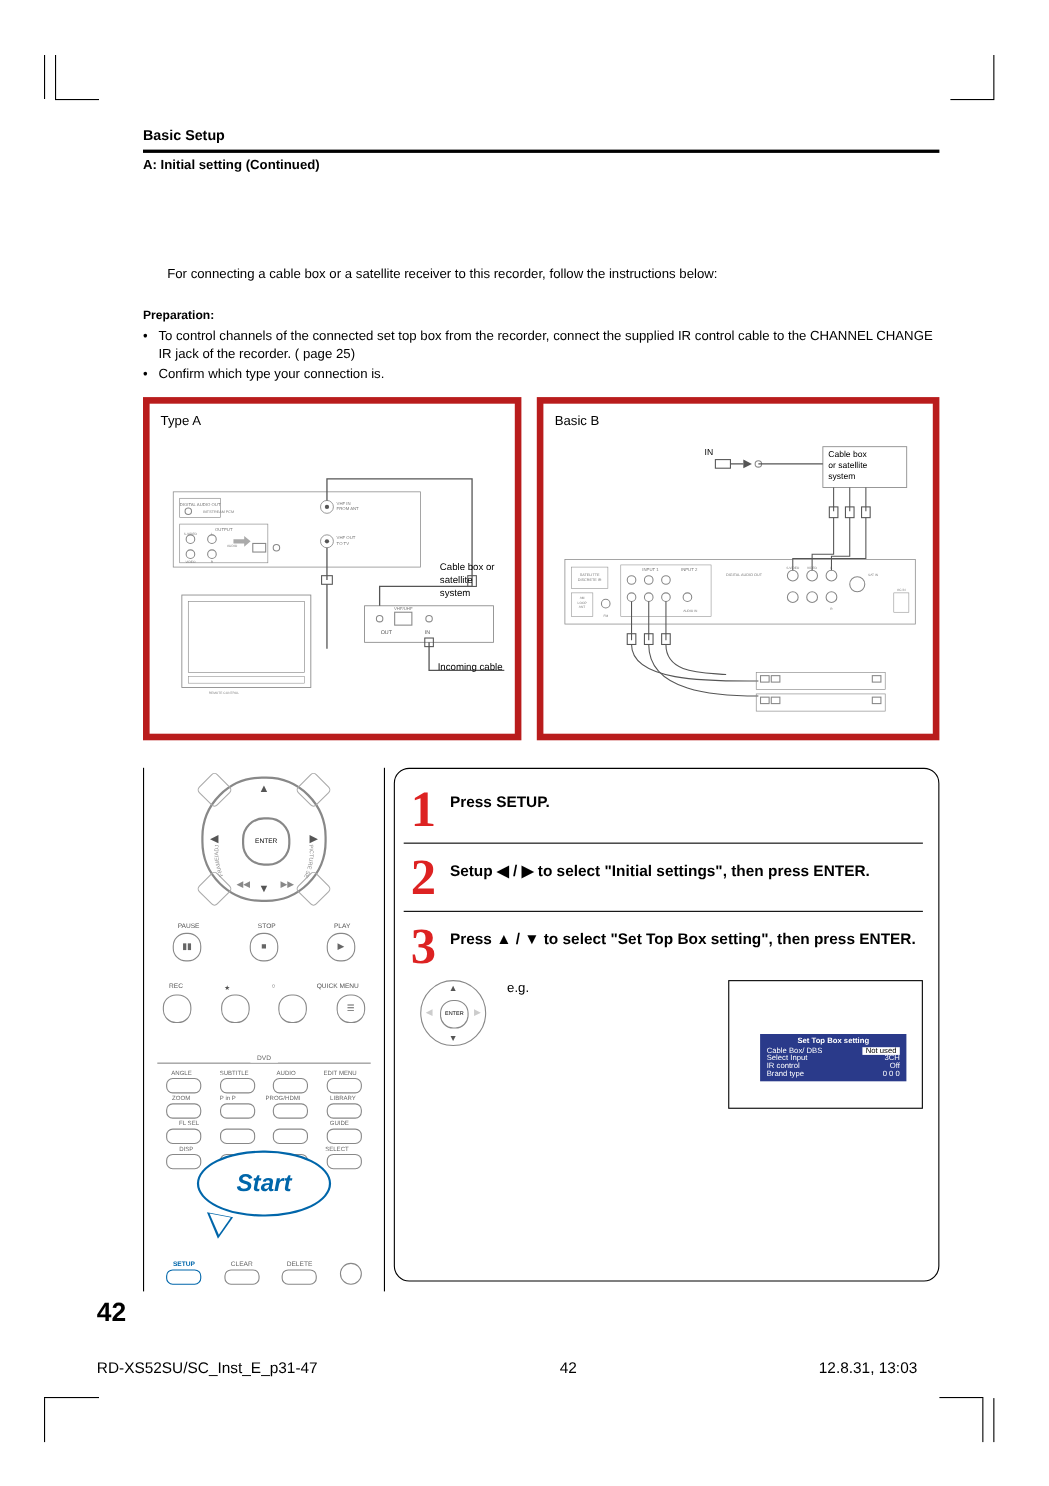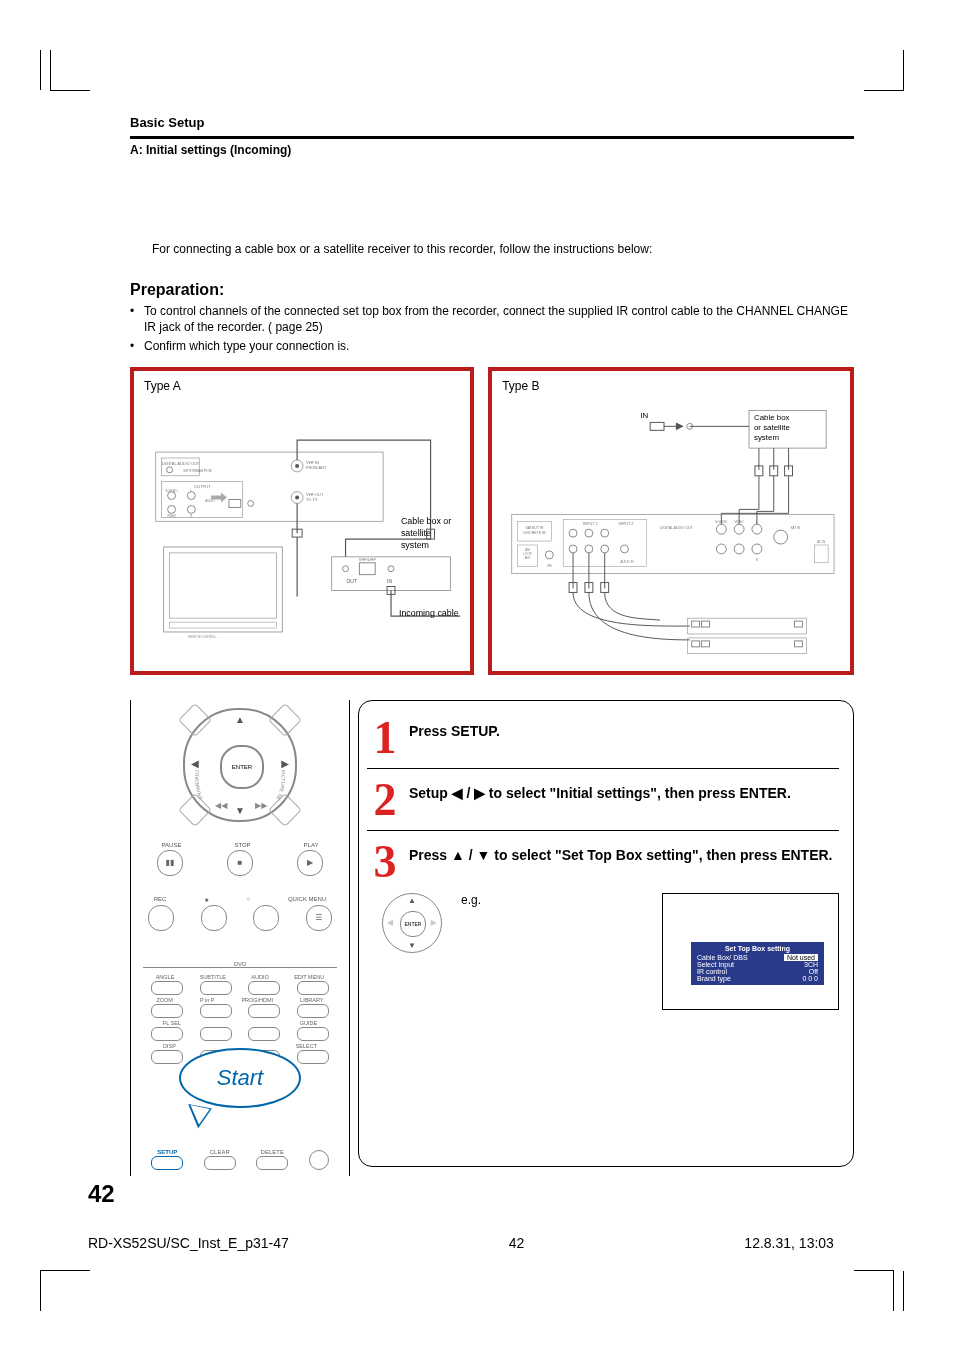--- a/index.html
+++ b/index.html
@@ -19,26 +19,26 @@
   .crop-br .v2{position:absolute;right:20px;bottom:0;width:1px;height:40px;background:#000}
   .crop-br .h{position:absolute;right:20px;bottom:40px;width:40px;height:1px;background:#000}
   .content{position:absolute;left:130px;top:115px;width:724px}
   .section-header{font-size:13px;font-weight:bold;margin-bottom:6px}
   .rule{height:3px;background:#000;margin-bottom:4px}
   .sub-header{font-size:12px;font-weight:bold;margin-bottom:85px}
   .heading-row{display:flex;align-items:center;gap:8px}
   .blk{width:12px;height:18px;background:#000}
   .heading{font-size:17px;font-weight:bold}
   .intro{font-size:12px;margin:6px 0 25px 22px}
-  .prep-title{font-size:16px;font-weight:bold;margin-bottom:4px}
+  .prep-title{font-size:11px;font-weight:bold;margin-bottom:4px}
   .bullets{font-size:12px;margin:0 0 12px 0;padding:0;list-style:none}
   .bullets li{position:relative;padding-left:14px;margin-bottom:3px;line-height:1.35}
   .bullets li:before{content:"•";position:absolute;left:0}
   .diagrams{display:flex;gap:14px;margin-top:10px}
-  .diag{border:4px solid #b91c1c;height:300px;position:relative}
+  .diag{border:6px solid #b91c1c;height:300px;position:relative}
   .diag.a{width:340px}
   .diag.b{width:362px}
   .diag-label{position:absolute;top:8px;left:10px;font-size:12px}
   .diag-svg{position:absolute;inset:0}
   .step-area{margin-top:25px;display:flex;gap:8px}
   .remote{width:210px;border-left:1px solid #000;border-right:1px solid #000;padding:8px 4px;position:relative;height:460px}
   .remote .pad{width:110px;height:110px;border:2px solid #888;border-radius:55px;margin:0 auto;position:relative}
   .remote .pad .center{position:absolute;left:35px;top:35px;width:40px;height:40px;border:2px solid #888;border-radius:20px;font-size:6px;display:flex;align-items:center;justify-content:center}
   .remote .pad .arr{position:absolute;font-size:10px;color:#555}
   .remote .pad .up{left:50px;top:4px}
@@ -48,21 +48,21 @@
   .remote .row-label{display:flex;justify-content:space-around;font-size:6px;color:#555;margin-top:20px}
   .remote .btn-row{display:flex;justify-content:space-around;margin-top:2px}
   .remote .cbtn{width:24px;height:24px;border:1.5px solid #888;border-radius:12px;font-size:8px;display:flex;align-items:center;justify-content:center;color:#666}
   .remote .divider{height:30px}
   .remote .dvd-section{border-top:1px solid #888;margin:6px 8px 0;padding-top:4px;position:relative}
   .remote .dvd-section .dvd-label{position:absolute;top:-7px;left:50%;transform:translateX(-50%);background:#fff;font-size:6px;padding:0 6px;color:#666}
   .remote .small-row{display:flex;justify-content:space-around;font-size:5.5px;color:#666;margin-top:2px}
   .remote .pill-row{display:flex;justify-content:space-around;margin-top:1px}
   .remote .pill{width:30px;height:12px;border:1px solid #888;border-radius:6px}
   .remote .start-bubble{position:absolute;left:48px;bottom:58px;width:118px;height:70px}
-  .remote .start-bubble .oval{width:118px;height:56px;border:2px solid #06a;border-radius:60px/30px;background:#fff;display:flex;align-items:center;justify-content:center;font-size:22px;font-weight:normal;font-style:italic;color:#06a}
+  .remote .start-bubble .oval{width:118px;height:56px;border:2px solid #06a;border-radius:60px/30px;background:#fff;display:flex;align-items:center;justify-content:center;font-size:22px;font-weight:bold;font-style:italic;color:#06a}
   .remote .start-bubble .tail{position:absolute;left:6px;bottom:-6px;width:0;height:0;border-right:22px solid #06a;border-top:10px solid transparent;border-bottom:14px solid transparent;transform:rotate(35deg)}
   .remote .start-bubble .tail2{position:absolute;left:9px;bottom:-3px;width:0;height:0;border-right:18px solid #fff;border-top:8px solid transparent;border-bottom:11px solid transparent;transform:rotate(35deg)}
   .remote .setup-row{position:absolute;bottom:6px;left:10px;right:10px;display:flex;justify-content:space-around;align-items:flex-end}
   .remote .setup-col{display:flex;flex-direction:column;align-items:center;gap:1px}
   .remote .setup-lbl{font-size:6px;color:#666}
   .remote .setup-lbl.hl{color:#06a;font-weight:bold}
   .steps{flex:1;border:1px solid #000;border-radius:14px;padding:10px 14px 10px 8px;position:relative;height:445px}
   .steps-inner{position:relative;height:100%}
   .step{display:flex;gap:6px;align-items:flex-start;padding:6px 0}
   .step .num{font-size:46px;font-weight:bold;color:#d22;line-height:0.9;font-family:"Times New Roman",serif;width:36px;text-align:center}
@@ -105,21 +105,21 @@
     </div>
   <div class="crop-br">
       <div class="v1"></div>
       <div class="v2"></div>
       <div class="h"></div>
     </div>
 
   <div class="content">
     <div class="section-header">Basic Setup</div>
     <div class="rule"></div>
-    <div class="sub-header">A: Initial settings (Incoming)</div>
+    <div class="sub-header">A: Initial setting (Continued)</div>
 
     <div class="intro">For connecting a cable box or a satellite receiver to this recorder, follow the instructions below:</div>
 
     <div class="prep-title">Preparation:</div>
     <ul class="bullets">
       <li><span>To control channels of the connected set top box from the recorder, connect the supplied IR control cable to the CHANNEL CHANGE IR jack of the recorder. (        page 25)</span></li>
       <li><span>Confirm which type your connection is.</span></li>
     </ul>
 
     <div class="diagrams">
@@ -184,21 +184,21 @@
           <rect x="256" y="218" width="8" height="8" fill="none" stroke="#555"></rect>
 
           <text x="270" y="155" font-size="9" fill="#000">Cable box or</text>
           <text x="270" y="167" font-size="9" fill="#000">satellite</text>
           <text x="270" y="179" font-size="9" fill="#000">system</text>
           <text x="268" y="248" font-size="9" fill="#000">Incoming cable</text>
         </svg>
       </div>
 
       <div class="diag b">
-        <div class="diag-label">Type B</div>
+        <div class="diag-label">Basic B</div>
         <svg class="diag-svg" viewBox="0 0 362 300">
 
           <rect x="260" y="40" width="78" height="38" fill="none" stroke="#888" stroke-width="0.8"></rect>
           <text x="265" y="50" font-size="8" fill="#000">Cable box</text>
           <text x="265" y="60" font-size="8" fill="#000">or satellite</text>
           <text x="265" y="70" font-size="8" fill="#000">system</text>
 
           <text x="150" y="48" font-size="8" fill="#000">IN</text>
           <rect x="160" y="52" width="14" height="8" fill="none" stroke="#555"></rect>
           <path d="M174 56 L186 56" stroke="#555" stroke-width="1"></path>

